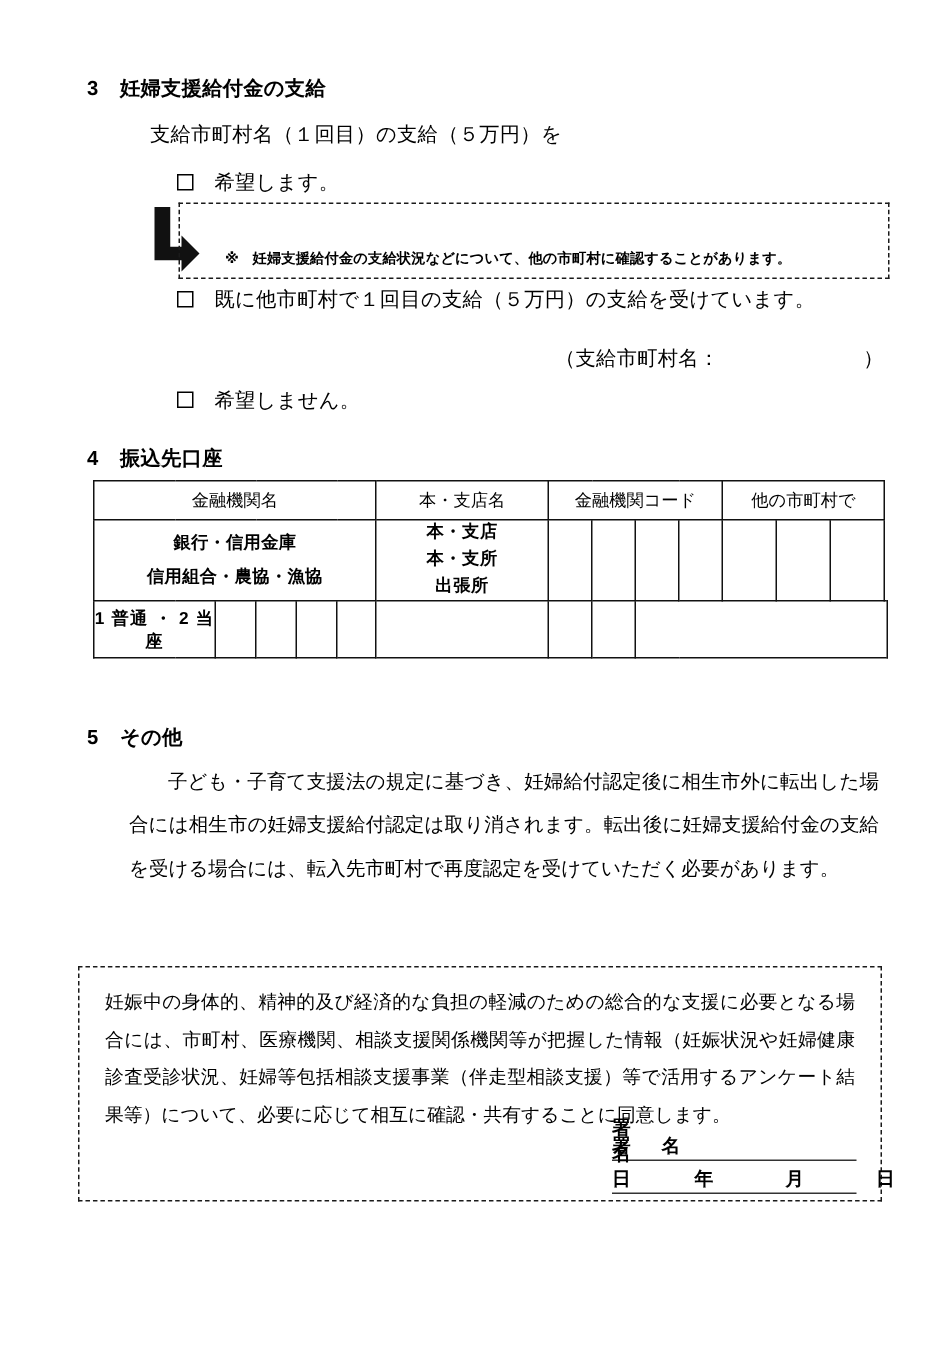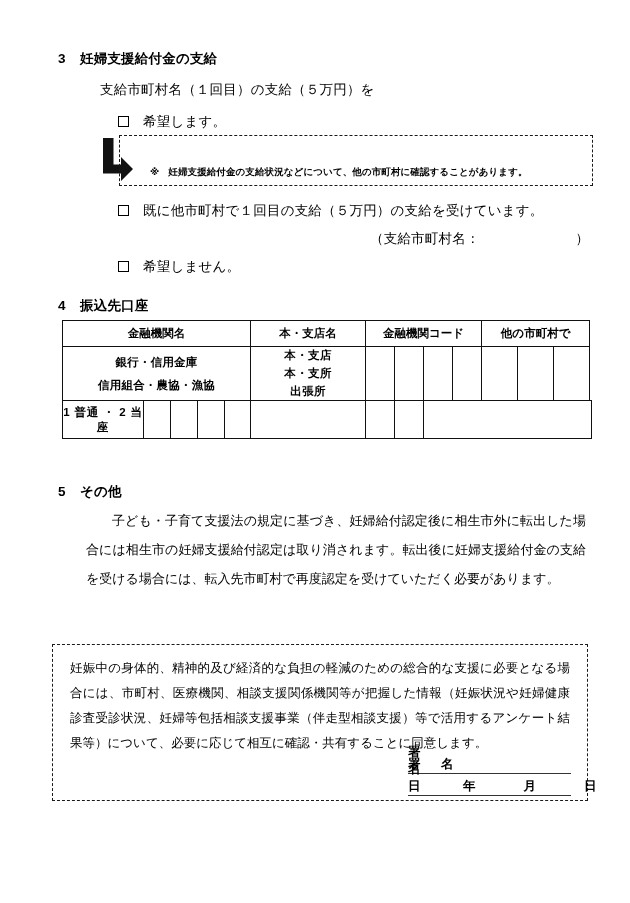--- a/index.html
+++ b/index.html
@@ -98,21 +98,21 @@
     border: 1.1px solid #111;
     text-align: center;
     vertical-align: middle;
     font-size: 11.5px;
     padding: 0;
   }
   .tbl .outer-top { border-top-width: 1.6px; }
   .tbl .outer-bot { border-bottom-width: 1.6px; }
   .tbl .outer-l   { border-left-width: 1.6px; }
   .tbl .outer-r   { border-right-width: 1.6px; }
-  .hdr { font-weight: bold; height: 25px; }
+  .hdr { font-weight: normal; height: 25px; }
   .bank-kinds {
     font-size: 7.5px;
     font-weight: bold;
     line-height: 1.95;
     text-align: right;
     padding-right: 26px;
     letter-spacing: 0.2px;
   }
   .branch-kinds {
     font-size: 9px;
@@ -192,21 +192,21 @@
     </svg>
   </div>
 
   <div class="dash-box" style="left:119px; top:135px; width:474px; height:51px;"></div>
 
 
   <div class="note-sub" style="left:150px; top:166px;">
     <span class="mark">※</span><span>妊婦支援給付金の支給状況などについて、他の市町村に確認することがあります。</span>
   </div>
 
-  <div class="line" style="left:118px; top:202px;text-align:center;">
+  <div class="line" style="left:118px; top:191px;text-align:center;">
     <span class="chk"></span><span>既に他市町村で１回目の支給（５万円）の支給を受けています。</span>
   </div>
 
   <div class="line" style="left:370px; top:230px;">（支給市町村名：　　　　　　　）</div>
 
   <div class="line" style="left:118px; top:258px;">
     <span class="chk"></span><span>希望しません。</span>
   </div>
 
   <div class="sec-head" style="left:58px; top:297px;">

